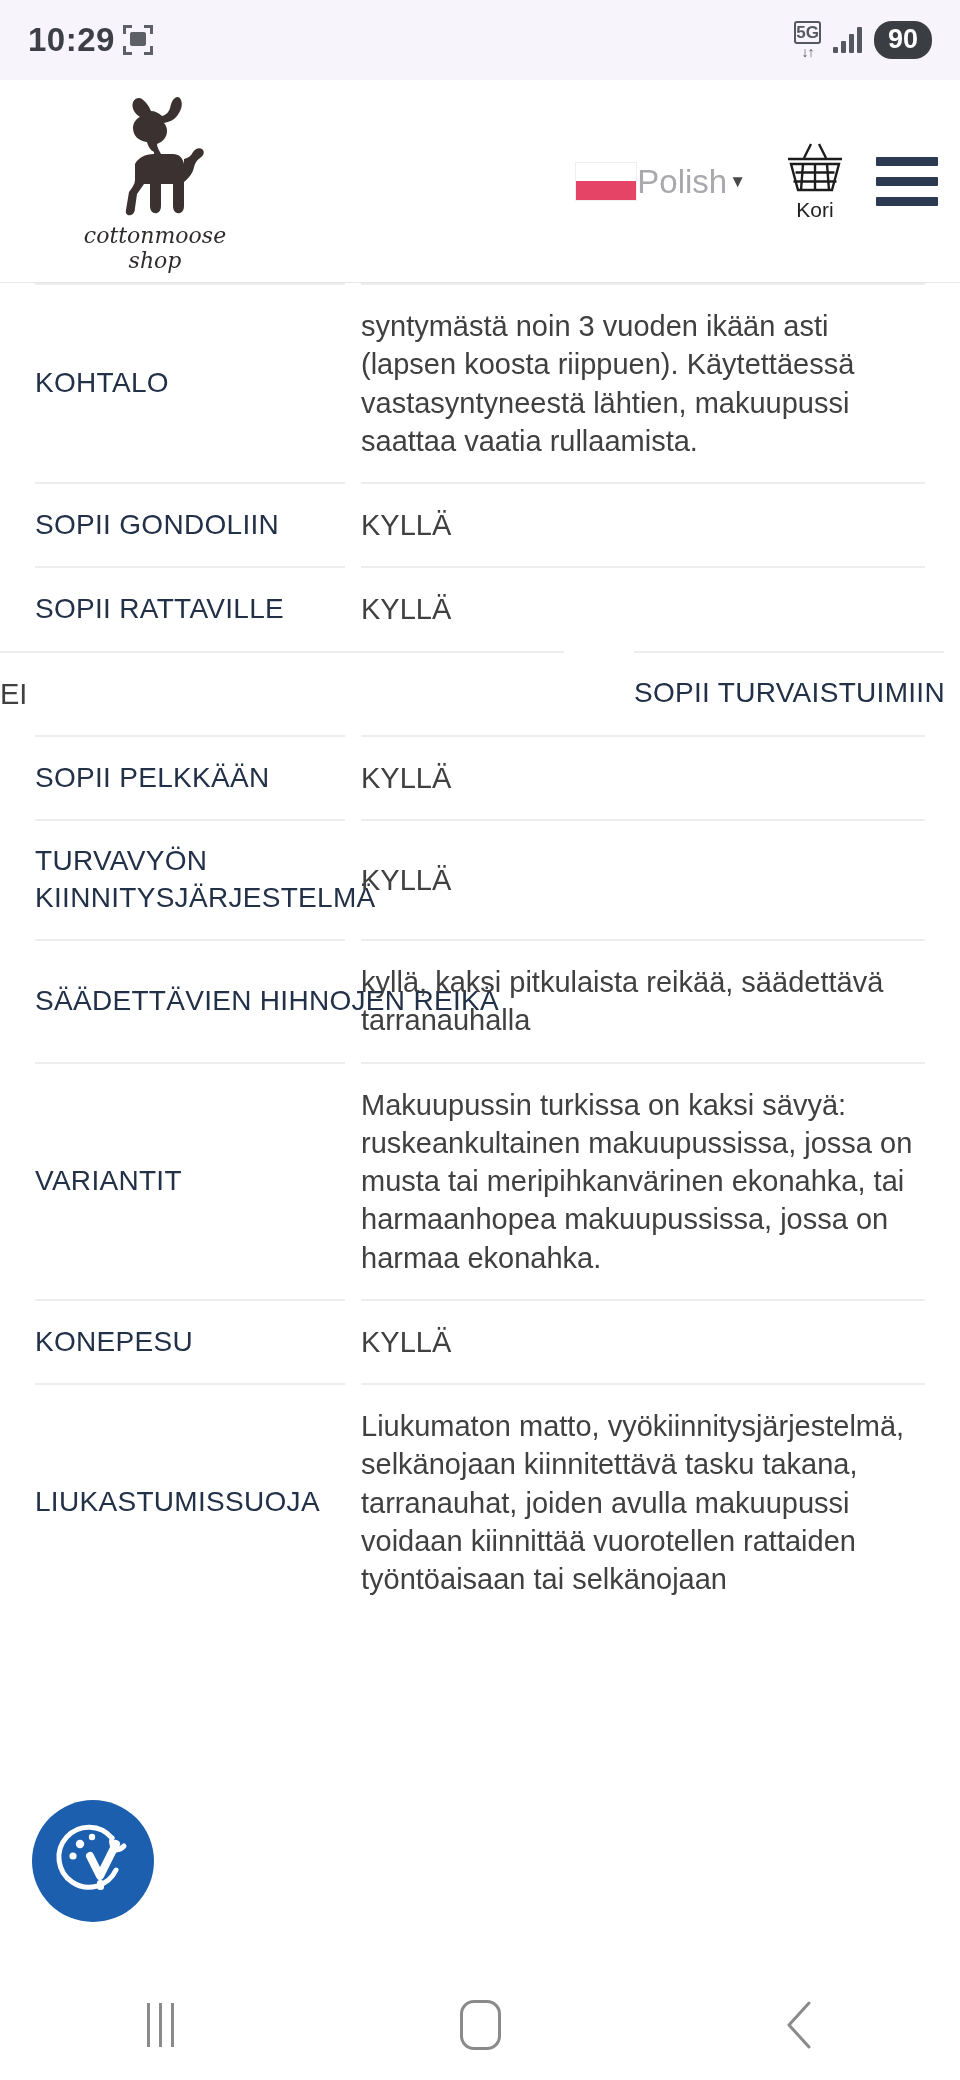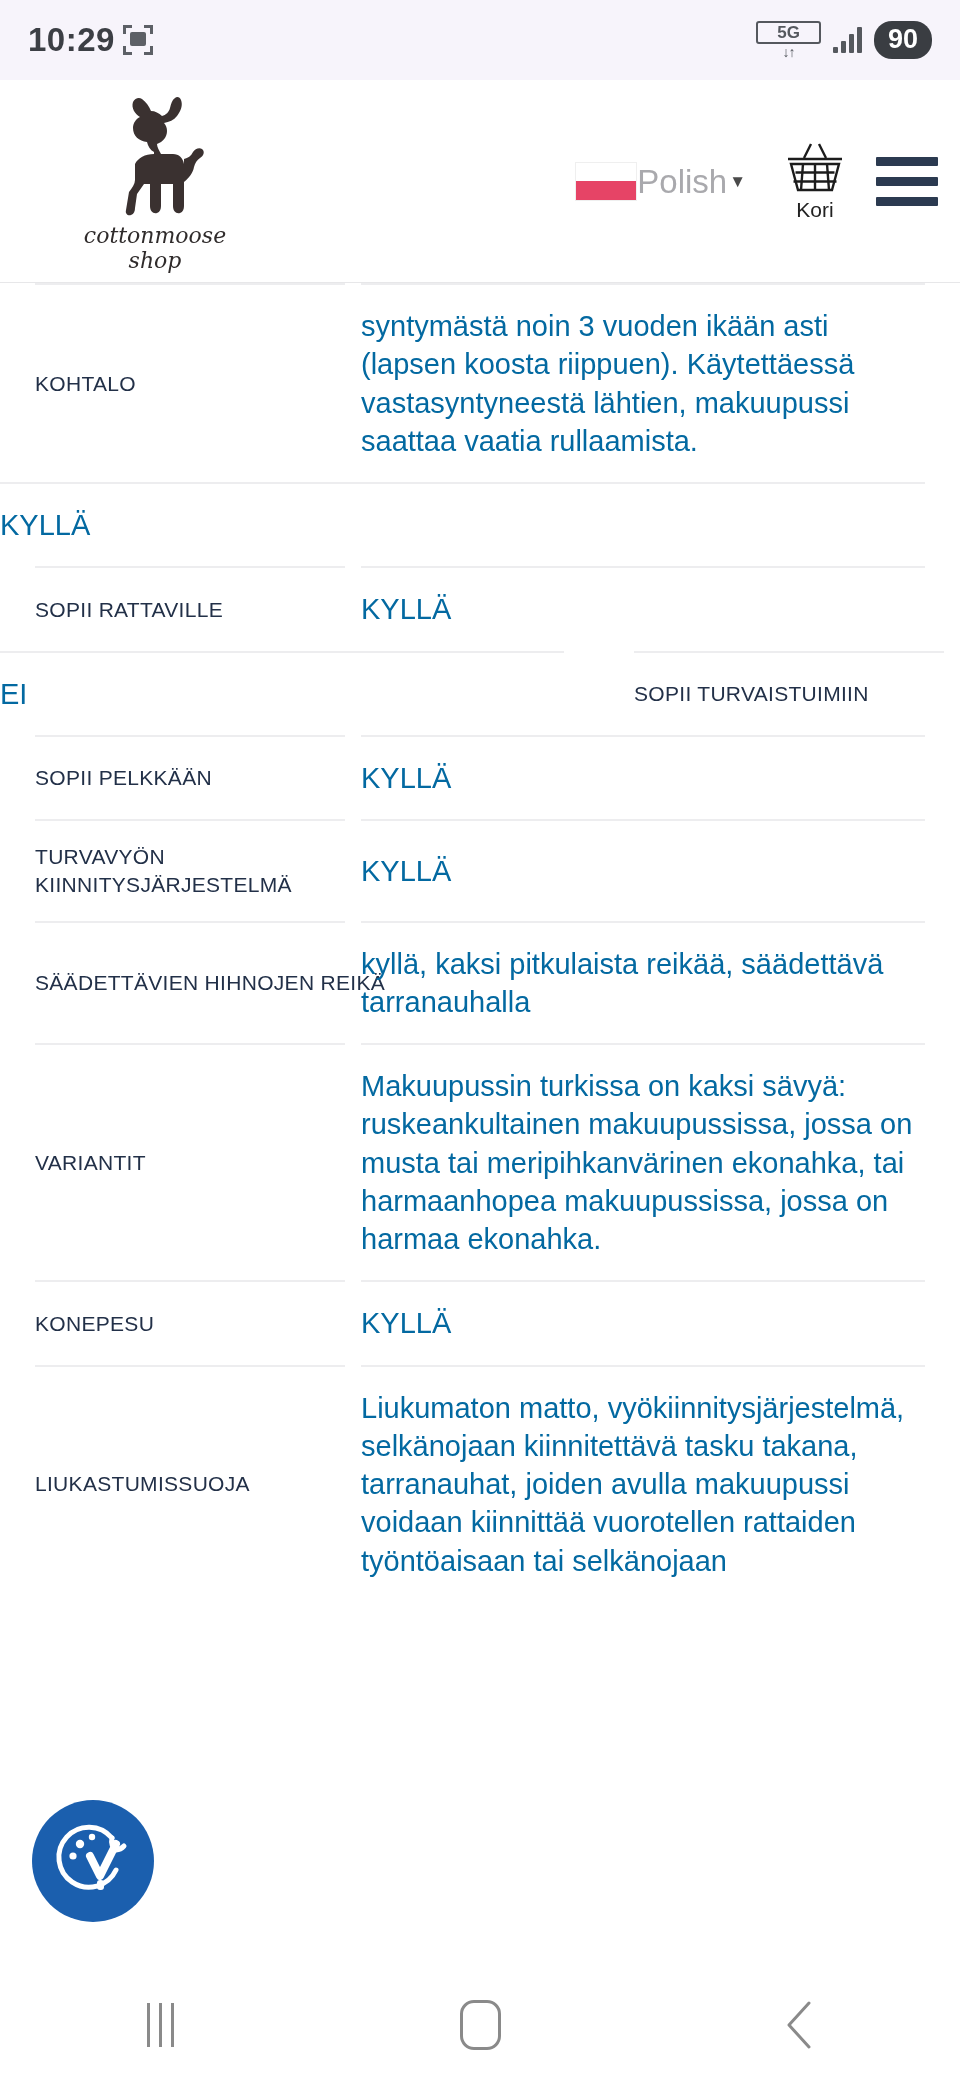--- a/index.html
+++ b/index.html
@@ -30,21 +30,21 @@
   .icon-screenshot i.br { bottom:0; right:0; border-left:none; border-top:none; }
   .icon-screenshot b {
     position:absolute; top:7px; left:7px; width:16px; height:14px;
     background:#5d6066; border-radius:2px;
   }
 
   .icon-5g { display:flex; flex-direction:column; align-items:center; }
   .icon-5g .tag {
     border:2px solid #55585e; border-radius:3px;
     font-size:17px; font-weight:700; color:#55585e;
-    line-height:1; padding:1px 19px;
+    line-height:1; padding:1px 0;
   }
   .icon-5g .arrows { font-size:14px; color:#55585e; line-height:1; margin-top:1px; letter-spacing:-1px;}
 
   .icon-signal { display:flex; align-items:flex-end; gap:3px; height:26px; }
   .icon-signal span { width:5px; background:#55585e; border-radius:1px; }
   .icon-signal span:nth-child(1){height:6px;}
   .icon-signal span:nth-child(2){height:12px;}
   .icon-signal span:nth-child(3){height:19px;}
   .icon-signal span:nth-child(4){height:26px;}
 
@@ -101,25 +101,25 @@
   }
   .cell-label {
     width:310px; margin-left:35px; margin-right:16px;
     padding-left:0; padding-right:0;
     flex:0 0 auto;
   }
   .cell-value {
     flex:1 1 auto; margin-right:35px; margin-left:0;
   }
   .lbl {
-    font-size:21px; color:#223048; letter-spacing:0.3px;
+    font-size:28px; color:#223048; letter-spacing:0.3px;
     line-height:1.32; white-space:nowrap;
   }
   .val {
-    font-size:29px; color:#0369a1; line-height:1.32;
+    font-size:29px; color:#404040; line-height:1.32;
   }
   
   .spec-row.overflow .cell-label { overflow:visible; }
   .spec-row.overflow .lbl { white-space:normal; width:370px; }
 
   
   .cookie-widget {
     position:absolute; left:32px; top:1800px;
     width:122px; height:122px; border-radius:50%;
     background:#1b5fae; display:flex; align-items:center; justify-content:center;
@@ -227,20 +227,23 @@
   <div class="spec-table">
       <div class="spec-row">
         <div class="cell cell-label">
           <span class="lbl">KOHTALO</span>
         </div>
         <div class="cell cell-value">
           <span class="val">syntymästä noin 3 vuoden ikään asti (lapsen koosta riippuen). Käytettäessä vastasyntyneestä lähtien, makuupussi saattaa vaatia rullaamista.</span>
         </div>
       </div>
       <div class="spec-row">
+        <div class="cell cell-label">
+          <span class="lbl">SOPII GONDOLIIN</span>
+        </div>
         <div class="cell cell-value">
           <span class="val">KYLLÄ</span>
         </div>
       </div>
       <div class="spec-row">
         <div class="cell cell-label">
           <span class="lbl">SOPII RATTAVILLE</span>
         </div>
         <div class="cell cell-value">
           <span class="val">KYLLÄ</span>

